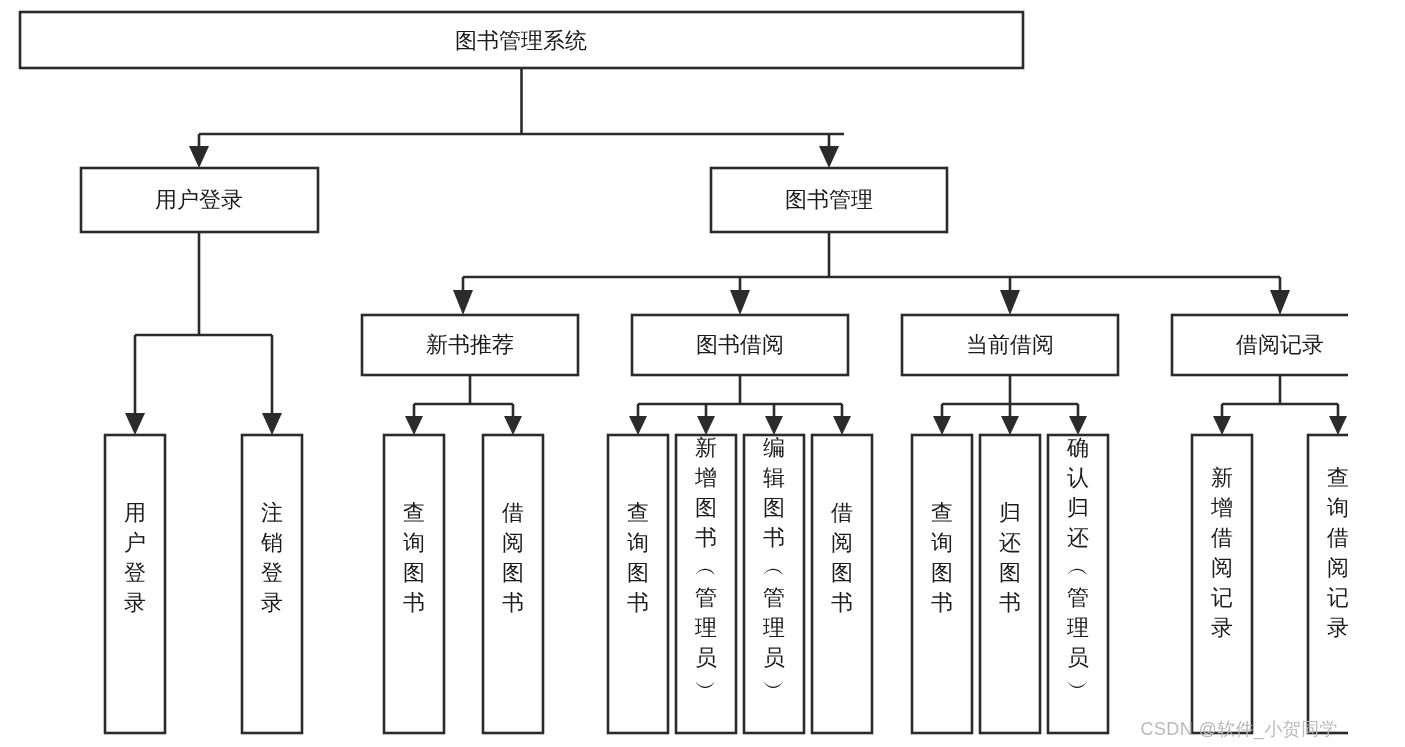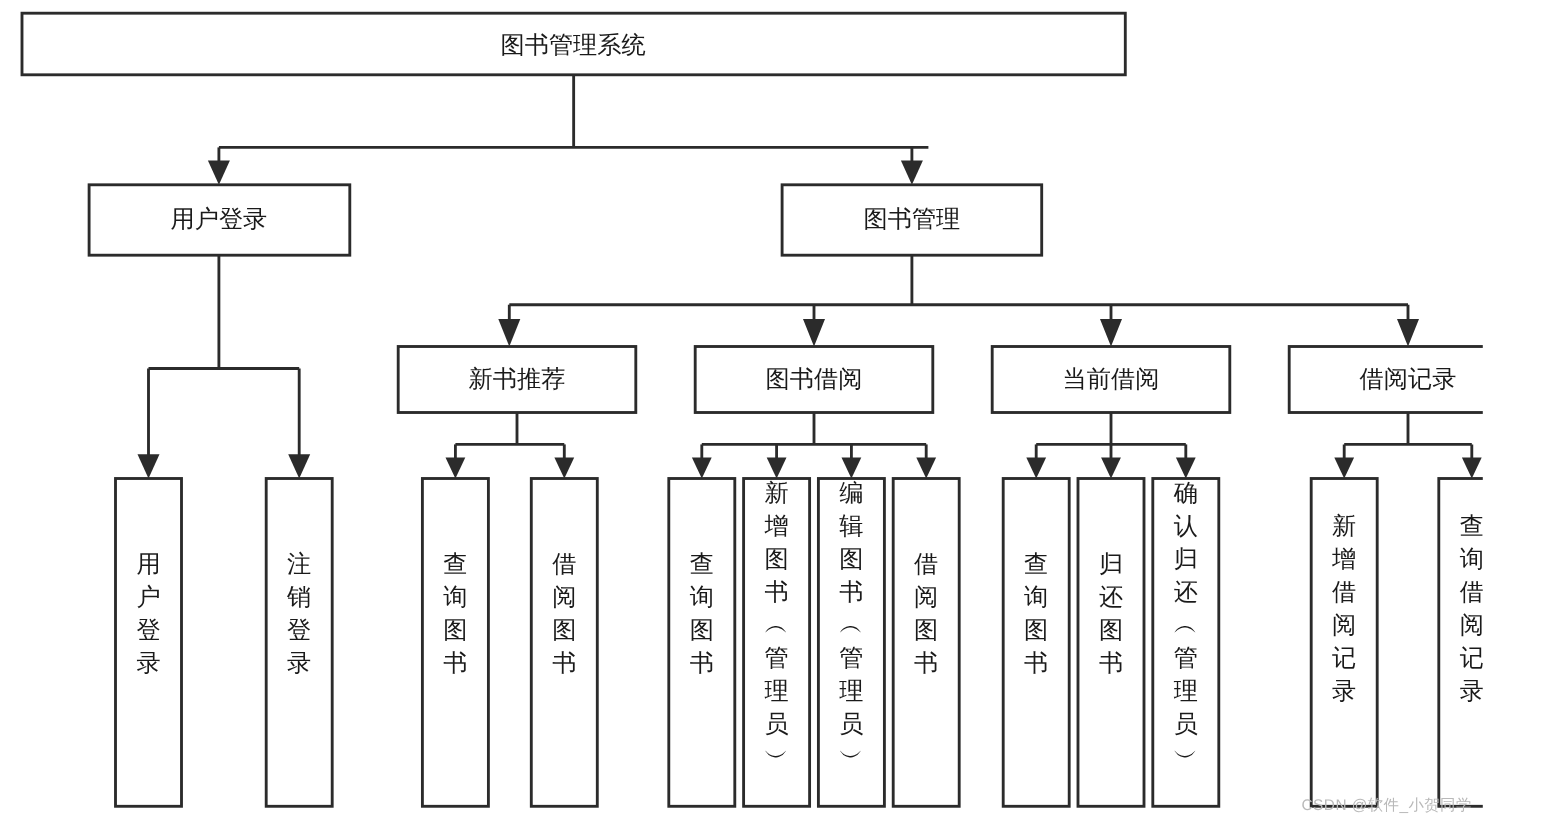--- a/index.html
+++ b/index.html
@@ -50,21 +50,21 @@
     font-family: "Liberation Sans", "DejaVu Sans", sans-serif;
     font-size: 22px;
     fill: #1a1a1a;
     text-anchor: middle;
   }
   .watermark {
     position: absolute;
     right: 10px;
     bottom: 6px;
     font-family: "Liberation Sans", "DejaVu Sans", sans-serif;
-    font-size: 14px;
+    font-size: 18px;
     color: #b9b9b9;
     letter-spacing: 0.4px;
     white-space: nowrap;
     user-select: none;
   }
 </style>
 </head>
 <body>
 
 <div id="diagram-root">

